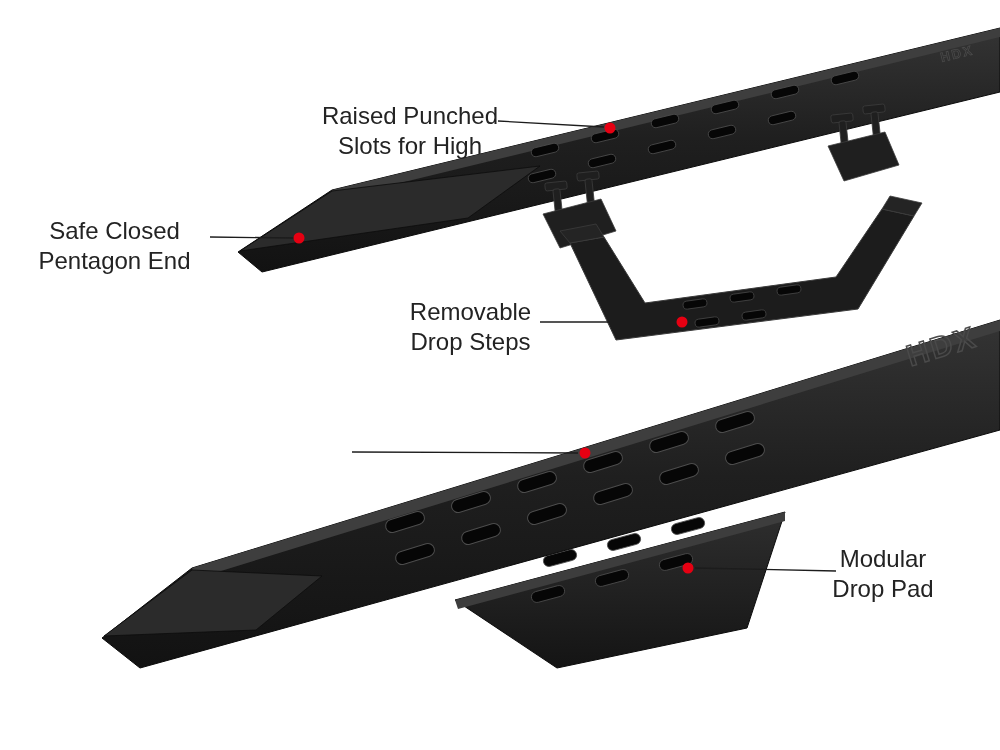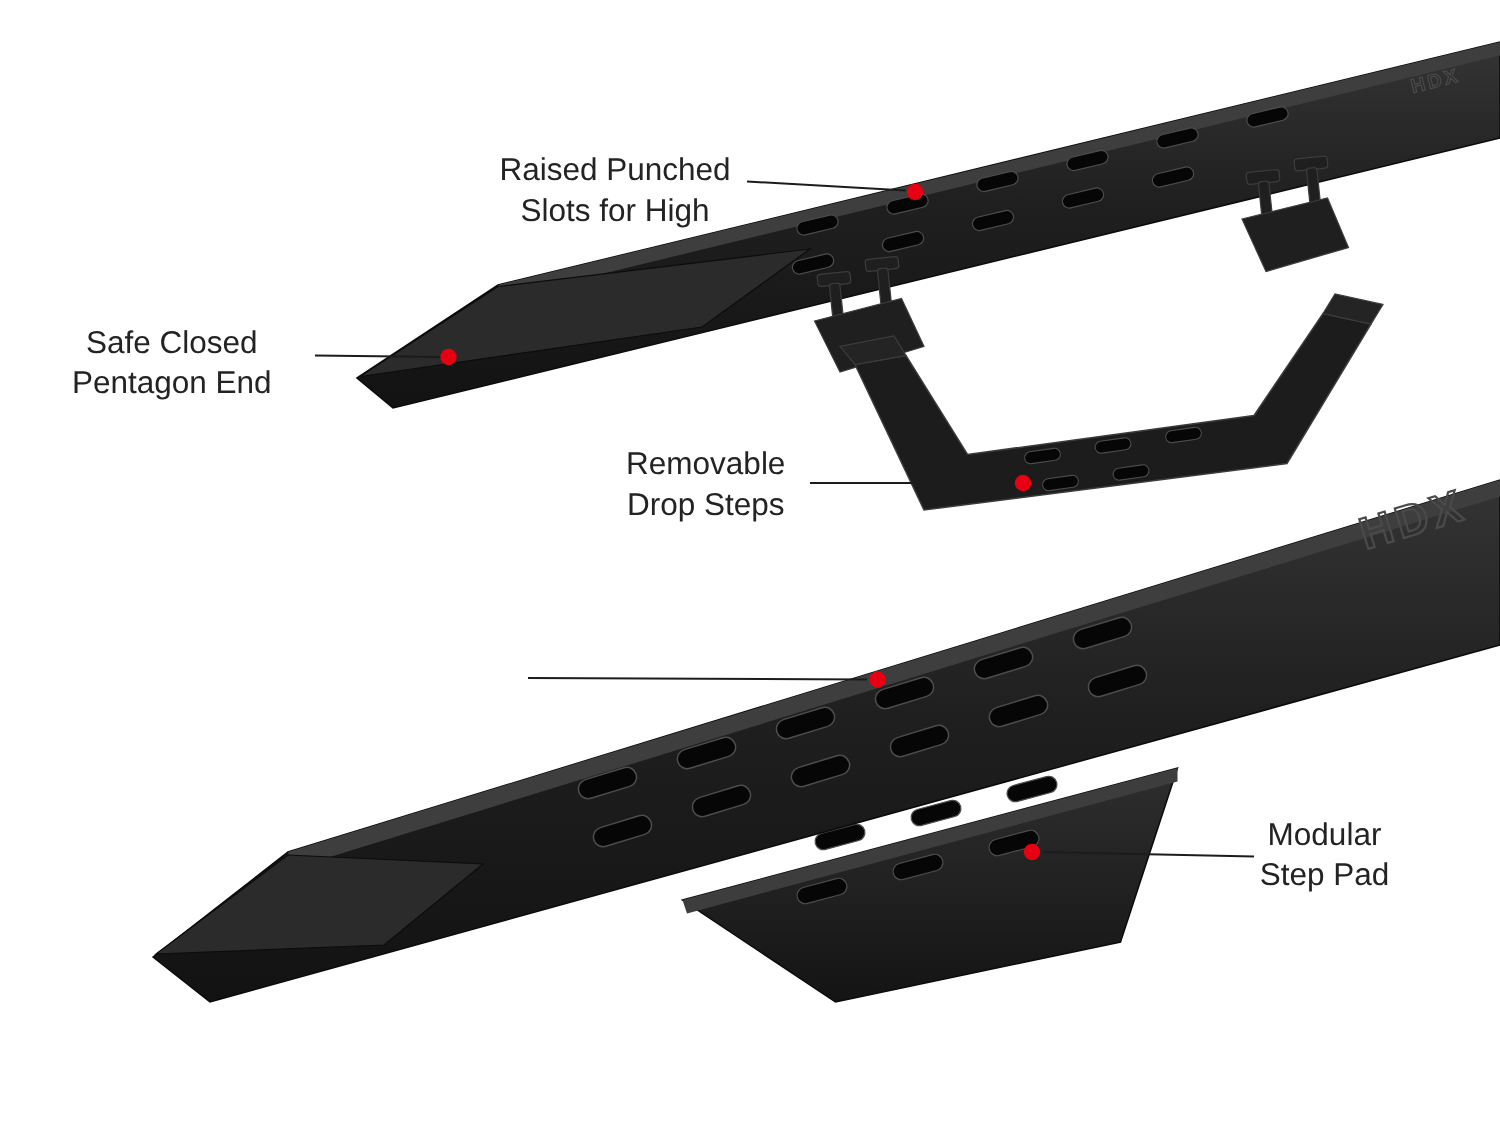--- a/index.html
+++ b/index.html
@@ -3,21 +3,21 @@
 <meta charset="utf-8">
 <style>
   html,body{margin:0;padding:0;background:#fff;}
   .stage{
     position:relative;width:1000px;height:750px;background:#ffffff;overflow:hidden;
     font-family:"Liberation Sans",sans-serif;
   }
   .stage svg{position:absolute;left:0;top:0;}
   .callout{
     position:absolute;text-align:center;
-    font-size:21px;line-height:1.27;color:#232323;
+    font-size:24px;line-height:1.27;color:#232323;
     white-space:pre-line;
   }
   #c-raised   {left:300px;top:101px;width:220px;}
   #c-safe     {left:12px; top:216px;width:205px;}
   #c-removable{left:368px;top:297px;width:205px;}
   #c-heavy    {left:140px;top:409px;width:262px;}
   #c-modular  {left:798px;top:544px;width:170px;}
 </style>
 </head>
 <body>
@@ -144,15 +144,15 @@
     </g>
   </svg>
 
   <div class="callout" id="c-raised">Raised Punched
 Slots for High</div>
   <div class="callout" id="c-safe">Safe Closed
 Pentagon End</div>
   <div class="callout" id="c-removable">Removable
 Drop Steps</div>
   <div class="callout" id="c-modular">Modular
-Step Pad</div>
+Drop Pad</div>
 
 </div>
 
 </body></html>

